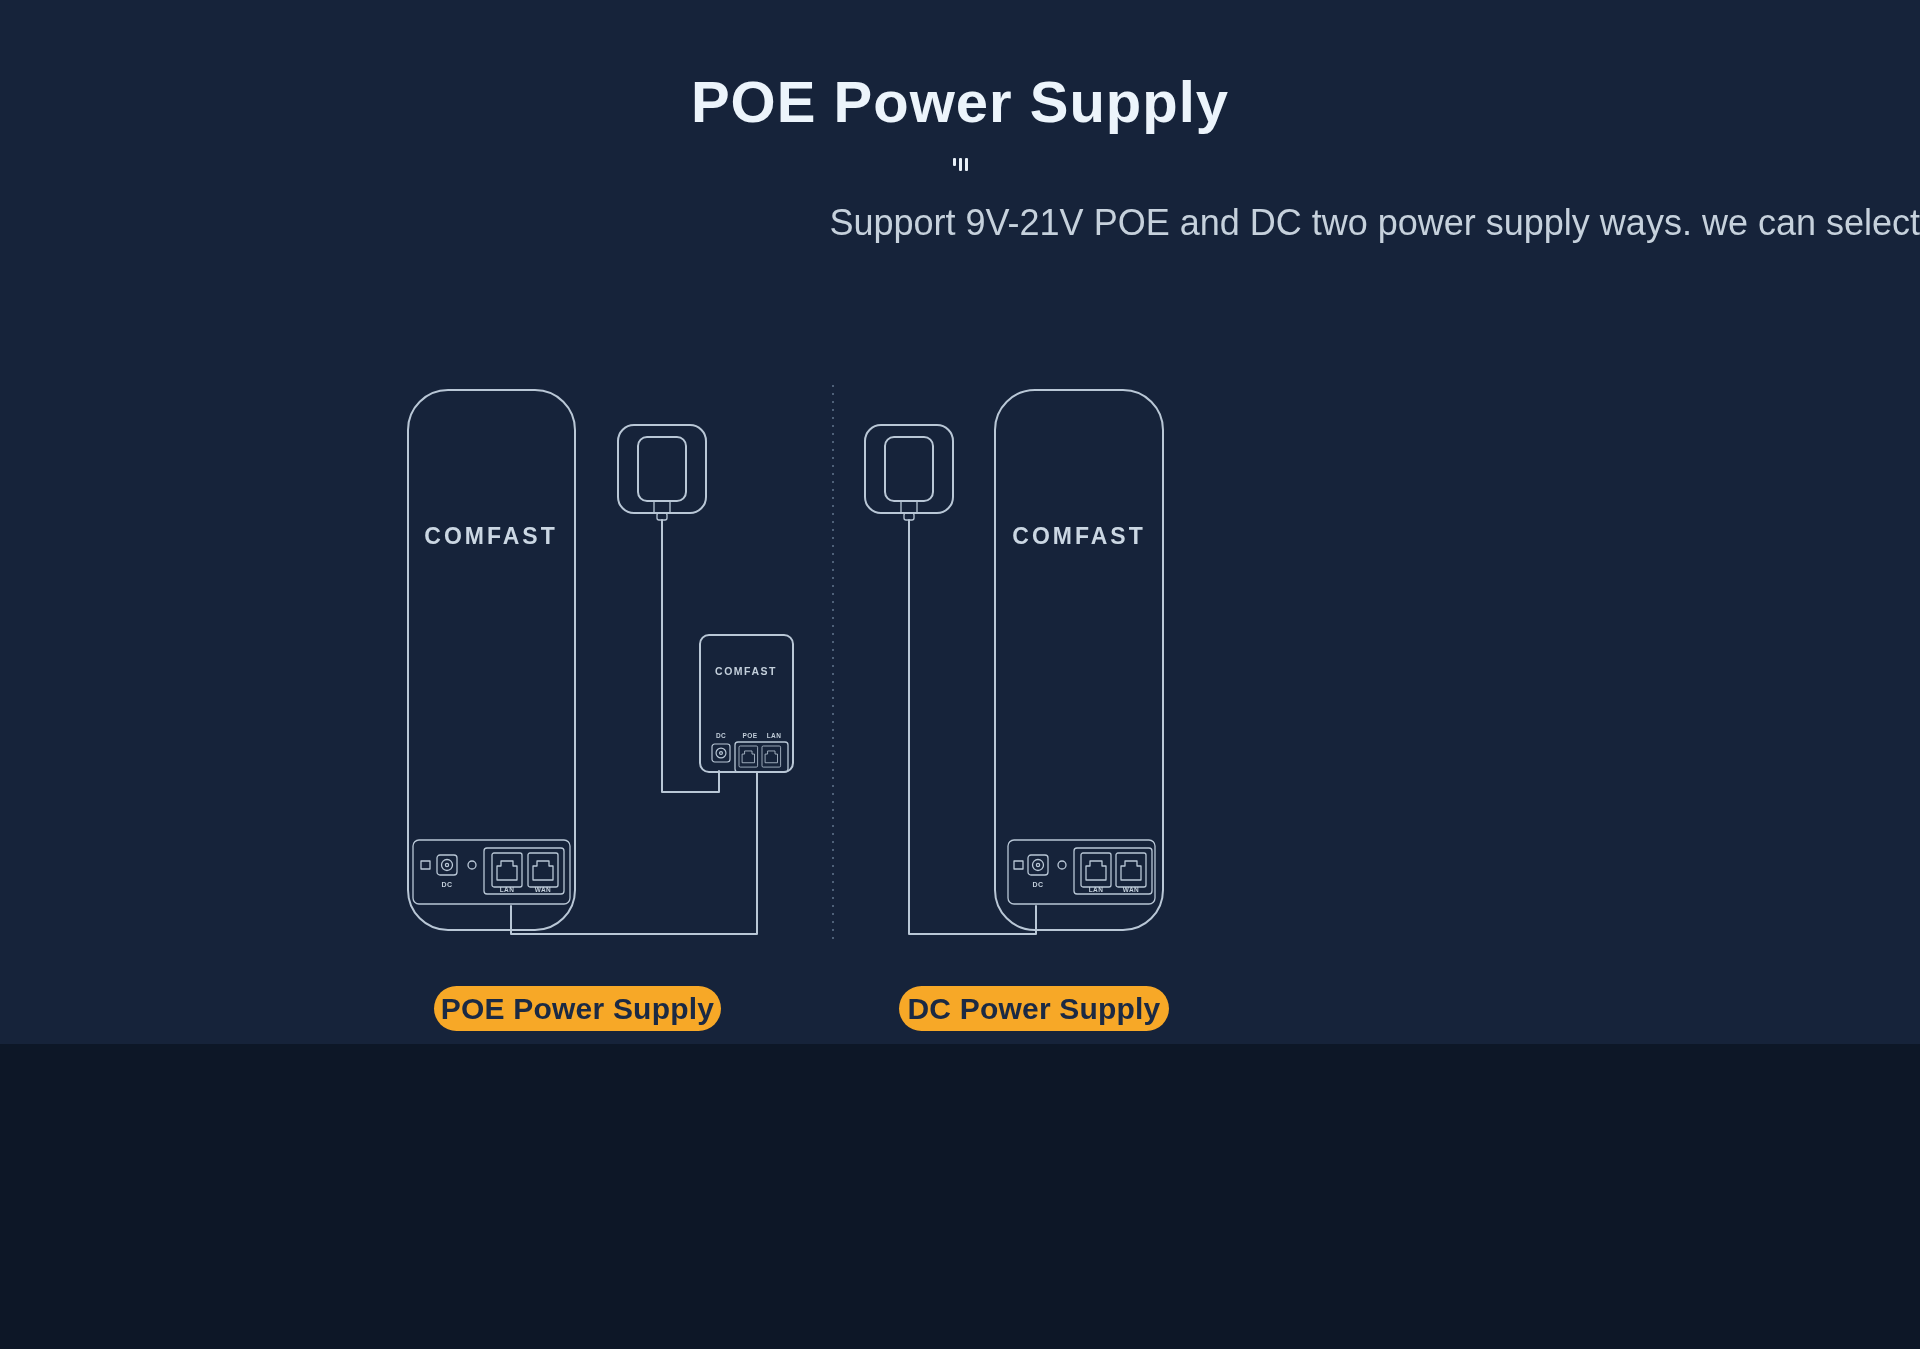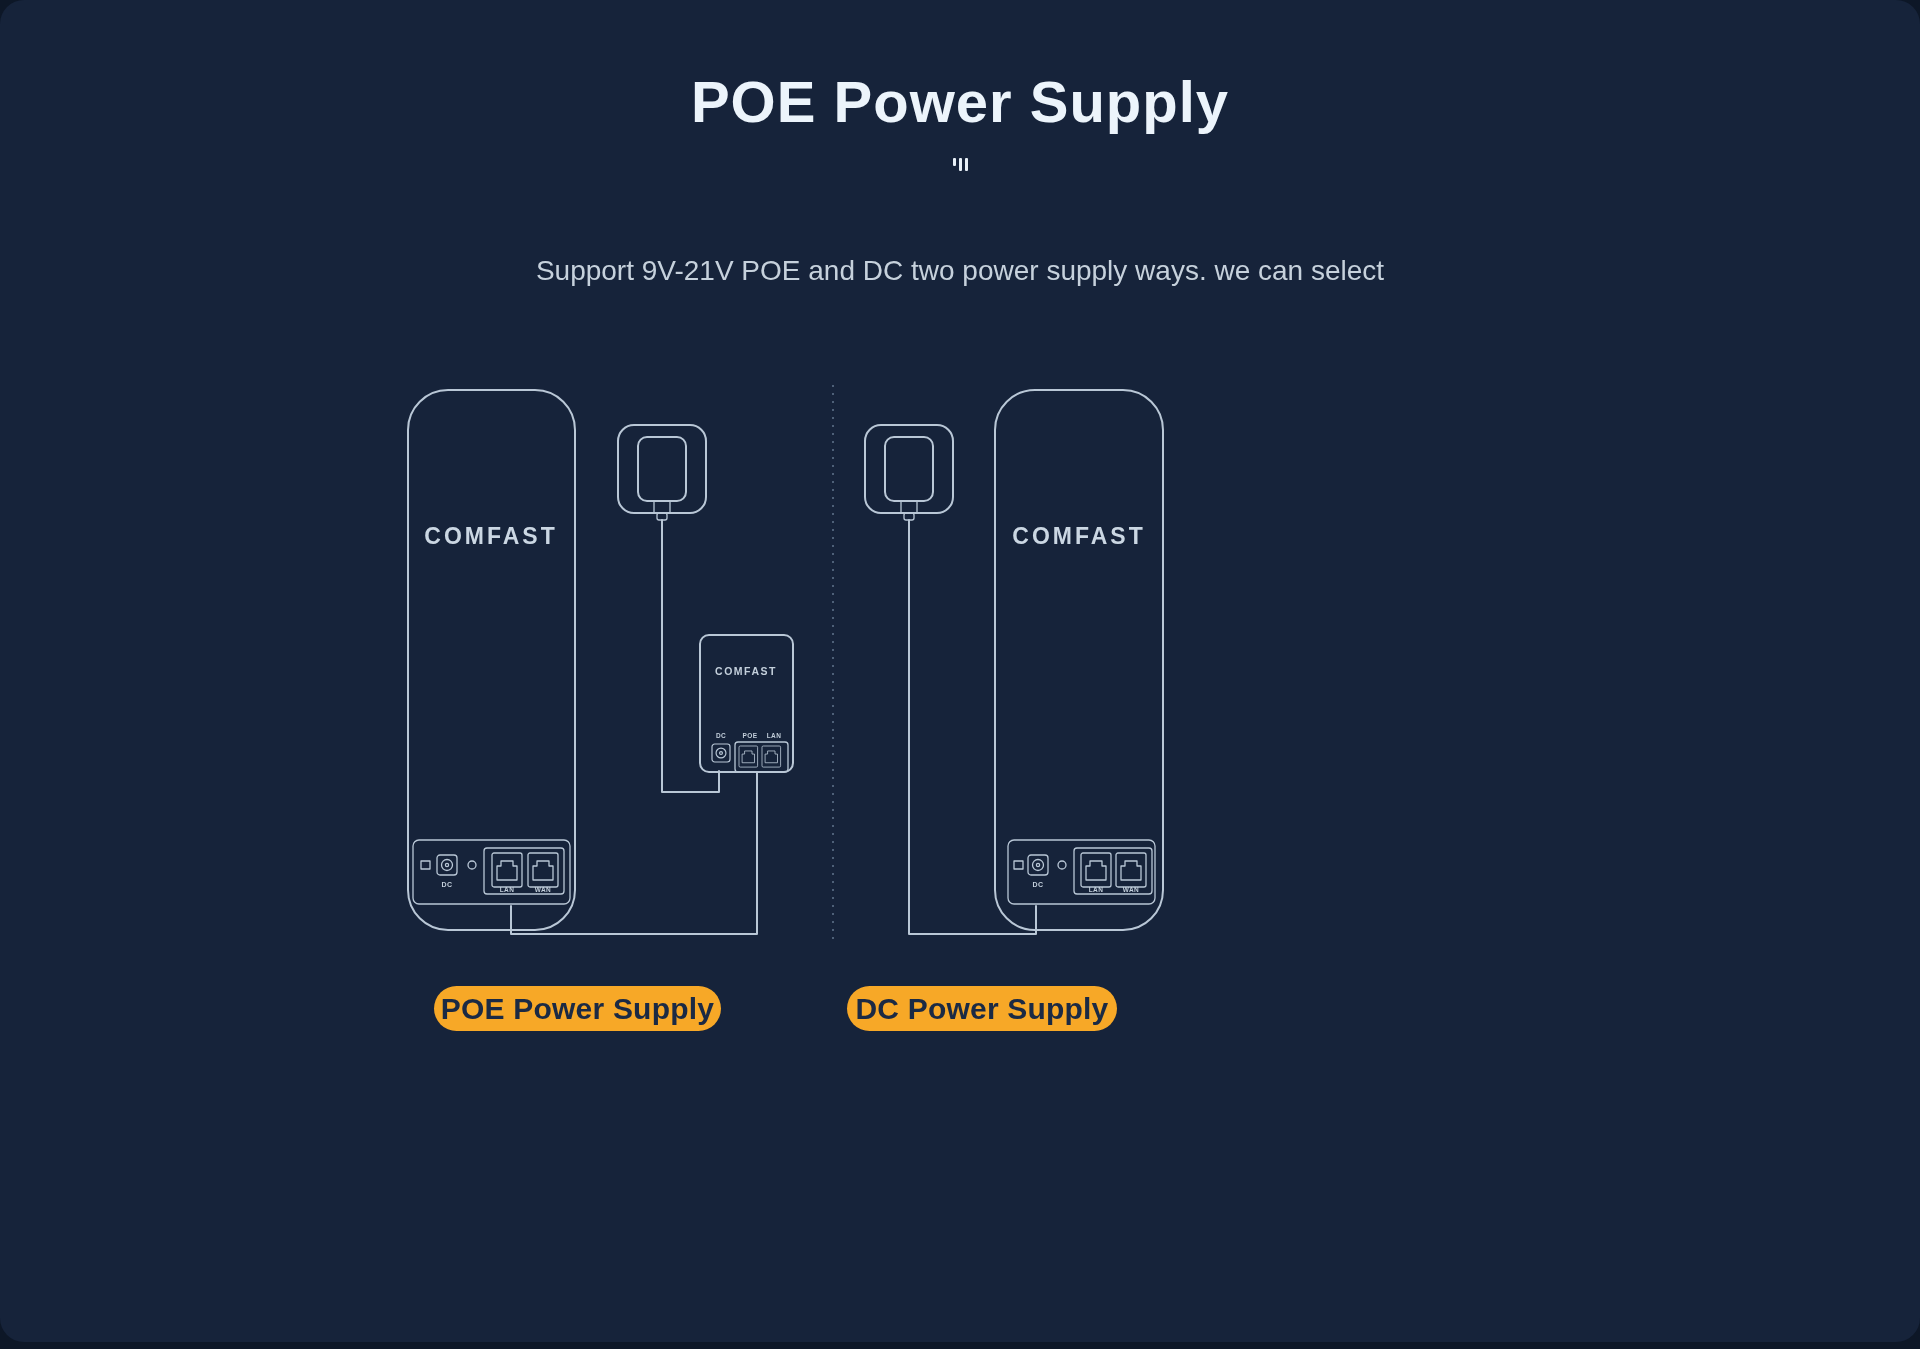--- a/index.html
+++ b/index.html
@@ -1,44 +1,43 @@
 <!DOCTYPE html>
 <html><head>
 <meta charset="utf-8">
 <style>
   html,body{margin:0;padding:0;background:#0d1727;}
   .canvas{
     position:relative;
-    width:1920px;height:1342px;
+    width:1920px;height:1044px;
     background:#16233A;
     overflow:hidden;
     font-family:"Liberation Sans", sans-serif;
-    border-radius:24px;
   }
   
   .title{
     position:absolute;top:68px;left:0;width:100%;
     text-align:center;
     font-size:58px;font-weight:bold;
     color:#ECF4FB;letter-spacing:1px;
     margin:0;
   }
   .quote-mark{
     position:absolute;top:158px;left:0;width:100%;
     display:flex;justify-content:center;align-items:flex-start;gap:3px;
   }
   .quote-mark span{display:block;width:3px;background:#E8F0F8;border-radius:1px;}
   .quote-mark .b1{height:8px;}
   .quote-mark .b2{height:13px;}
   .quote-mark .b3{height:13px;}
   .subtitle{
     position:absolute;top:203px;left:0;width:100%;
-    text-align:center;
-    font-size:28px;line-height:39px;
-    color:#C6D1DC;font-weight:400;margin-top:48px;
+    text-align:right;
+    font-size:36px;line-height:39px;
+    color:#C6D1DC;font-weight:400;
   }
   
   .diagram{
     position:absolute;top:378px;left:0;
     width:1920px;height:580px;
   }
   .ln{fill:none;stroke:#B9C7D6;stroke-width:2;stroke-linejoin:round;stroke-linecap:round;}
   .thin{fill:none;stroke:#B9C7D6;stroke-width:1.3;stroke-linejoin:round;}
   .wire{fill:none;stroke:#B9C7D6;stroke-width:2;stroke-linejoin:round;stroke-linecap:round;}
   .lbl{fill:#C3CFDB;font-size:7px;font-family:"Liberation Sans",sans-serif;text-anchor:middle;letter-spacing:.5px;font-weight:bold;}
@@ -48,21 +47,21 @@
   .divider{stroke:#4E6078;stroke-width:2;stroke-dasharray:2 6;}
   
   .pill{
     position:absolute;top:986px;height:45px;
     background:#F7A827;border-radius:23px;
     display:flex;align-items:center;justify-content:center;
     color:#1B2A44;font-size:30px;font-weight:600;
     letter-spacing:.2px;
   }
   .pill-left{left:434px;width:287px;}
-  .pill-right{left:847px;width:270px;}
+  .pill-right{left:899px;width:270px;}
 </style>
 </head>
 <body>
 
 <div class="canvas">
 
   <h1 class="title">POE Power Supply</h1>
 
   <div class="quote-mark">
     <span class="b1"></span>

